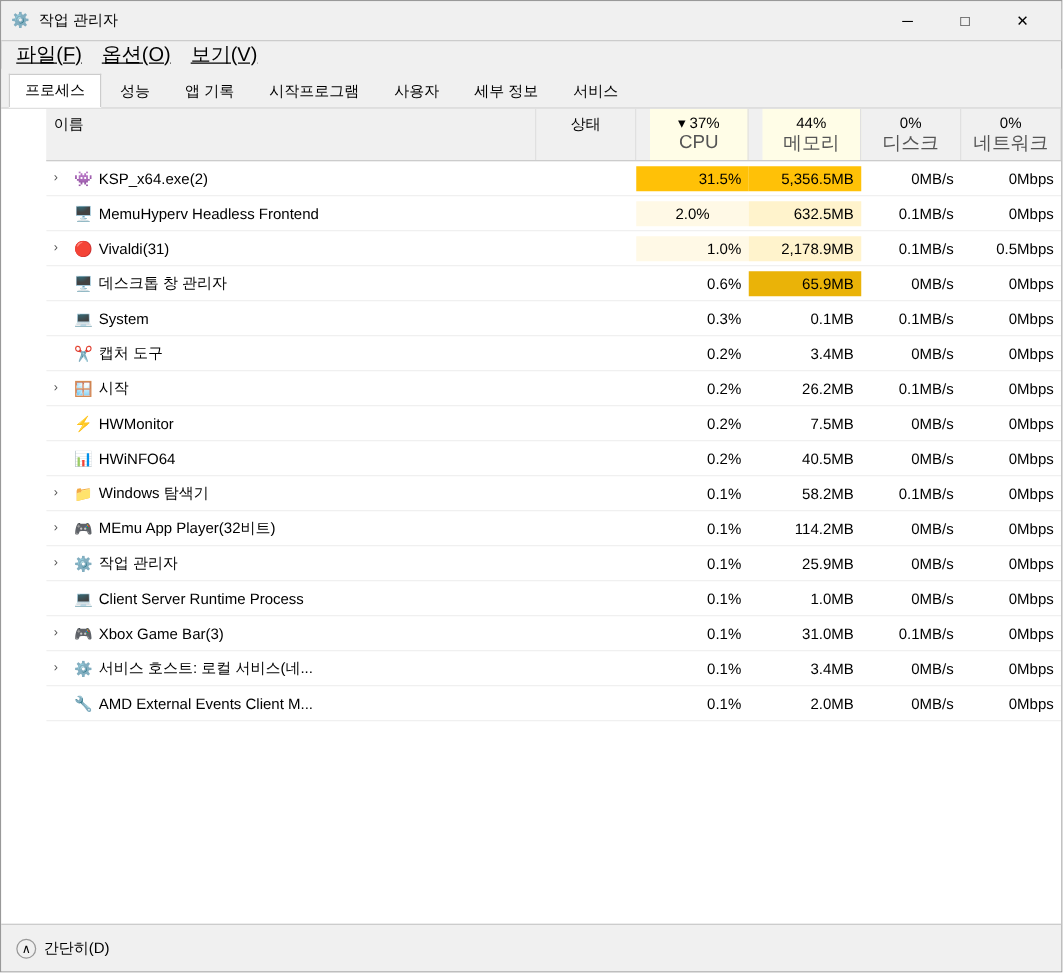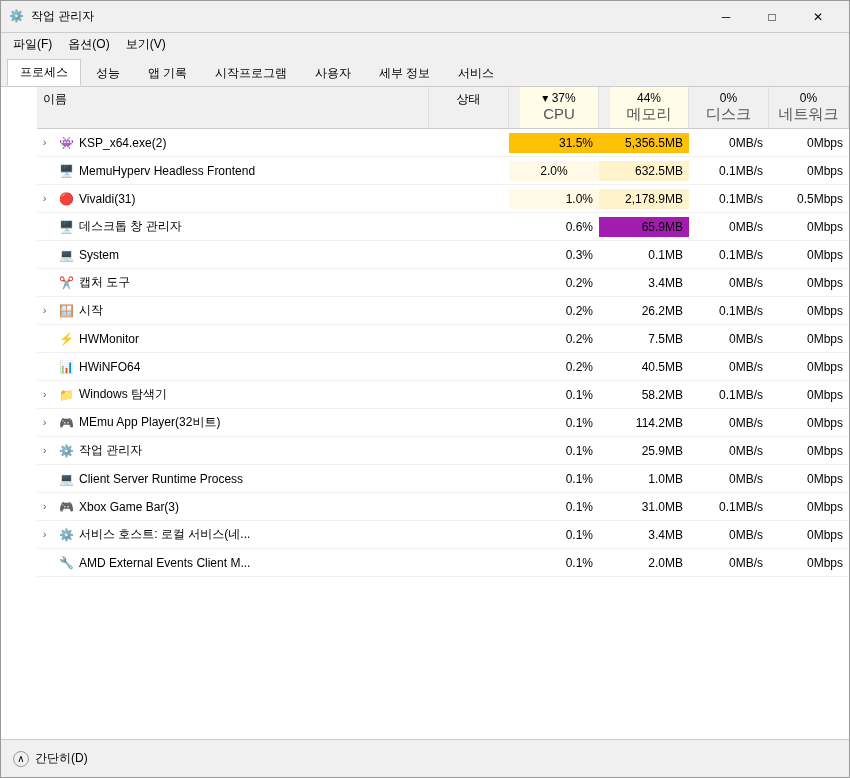--- a/index.html
+++ b/index.html
@@ -62,33 +62,33 @@
     
     .menu-bar {
       height: 22px;
       display: flex;
       align-items: center;
       padding: 0 4px;
       flex-shrink: 0;
     }
     .menu-item {
       padding: 2px 8px;
-      font-size: 12px;
+      font-size: 16px;
       cursor: pointer;
       color: #000;
+      text-decoration: underline;
     }
     
     .tabs-bar {
       display: flex;
       align-items: flex-end;
       padding: 4px 6px 0;
       border-bottom: 1px solid #ccc;
       flex-shrink: 0;
       background: #f0f0f0;
-      font-family: Liberation Serif, serif;
     }
     .tab {
       padding: 4px 12px;
       font-size: 12px;
       cursor: pointer;
       border: 1px solid transparent;
       border-bottom: none;
       background: transparent;
       color: #000;
       margin-right: 2px;
@@ -321,21 +321,21 @@
             <div class="td">0.5Mbps</div>
           </div>
           <div class="table-row">
             <div class="process-name-cell">
               <span class="expand-arrow"></span>
               <span class="proc-icon">🖥️</span>
               <span class="proc-name">데스크톱 창 관리자</span>
             </div>
             <div class="td"></div>
             <div class="td">0.6%</div>
-            <div class="td" style="background: #a21caf;">65.9MB</div>
+            <div class="td" style="background: #eab308;">65.9MB</div>
             <div class="td">0MB/s</div>
             <div class="td">0Mbps</div>
           </div>
           <div class="table-row">
             <div class="process-name-cell">
               <span class="expand-arrow"></span>
               <span class="proc-icon">💻</span>
               <span class="proc-name">System</span>
             </div>
             <div class="td"></div>

